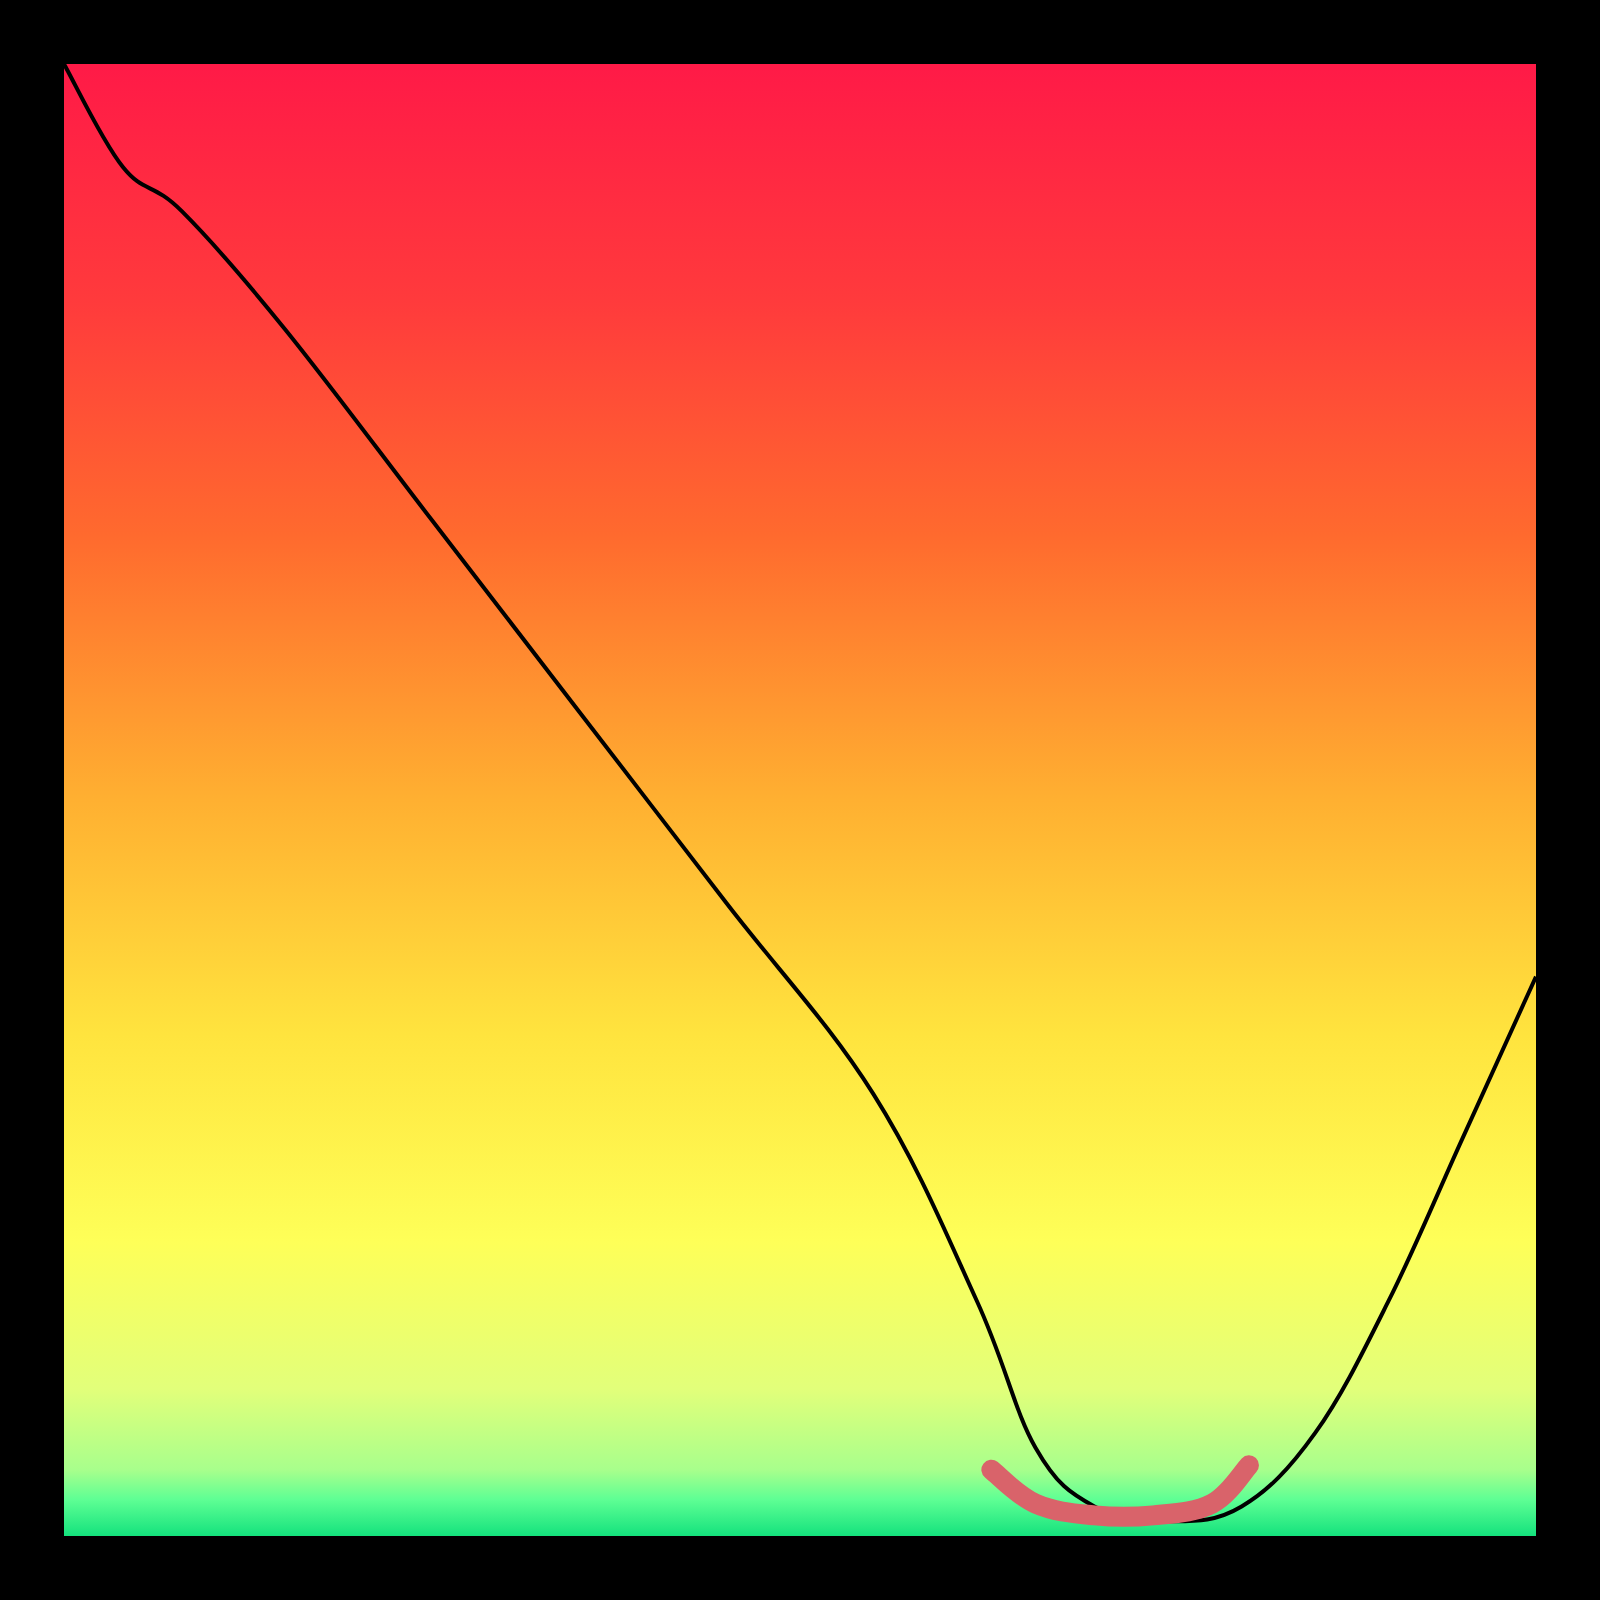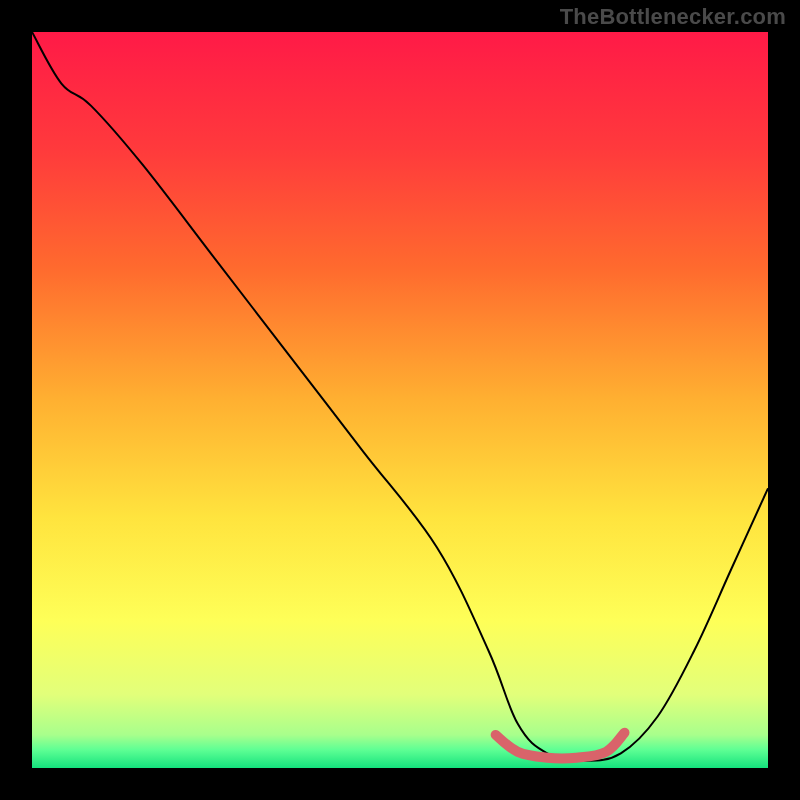--- a/index.html
+++ b/index.html
@@ -27,21 +27,20 @@
     top: 32px;
     width: 736px;
     height: 736px;
   }
   svg { display: block; }
 </style>
 </head>
 <body>
 
 <div class="container">
-  <div class="watermark">TheBottlenecker.com</div>
   <div class="plot-area">
     <svg id="plot-svg" width="736" height="736" viewBox="0 0 736 736">
         <defs>
           <linearGradient id="bg-grad" x1="0" y1="0" x2="0" y2="1">
             <stop offset="0%" stop-color="#ff1a47"></stop>
             <stop offset="16%" stop-color="#ff3a3c"></stop>
             <stop offset="32%" stop-color="#ff6a2e"></stop>
             <stop offset="50%" stop-color="#ffb031"></stop>
             <stop offset="66%" stop-color="#ffe43e"></stop>
             <stop offset="80%" stop-color="#feff58"></stop>

